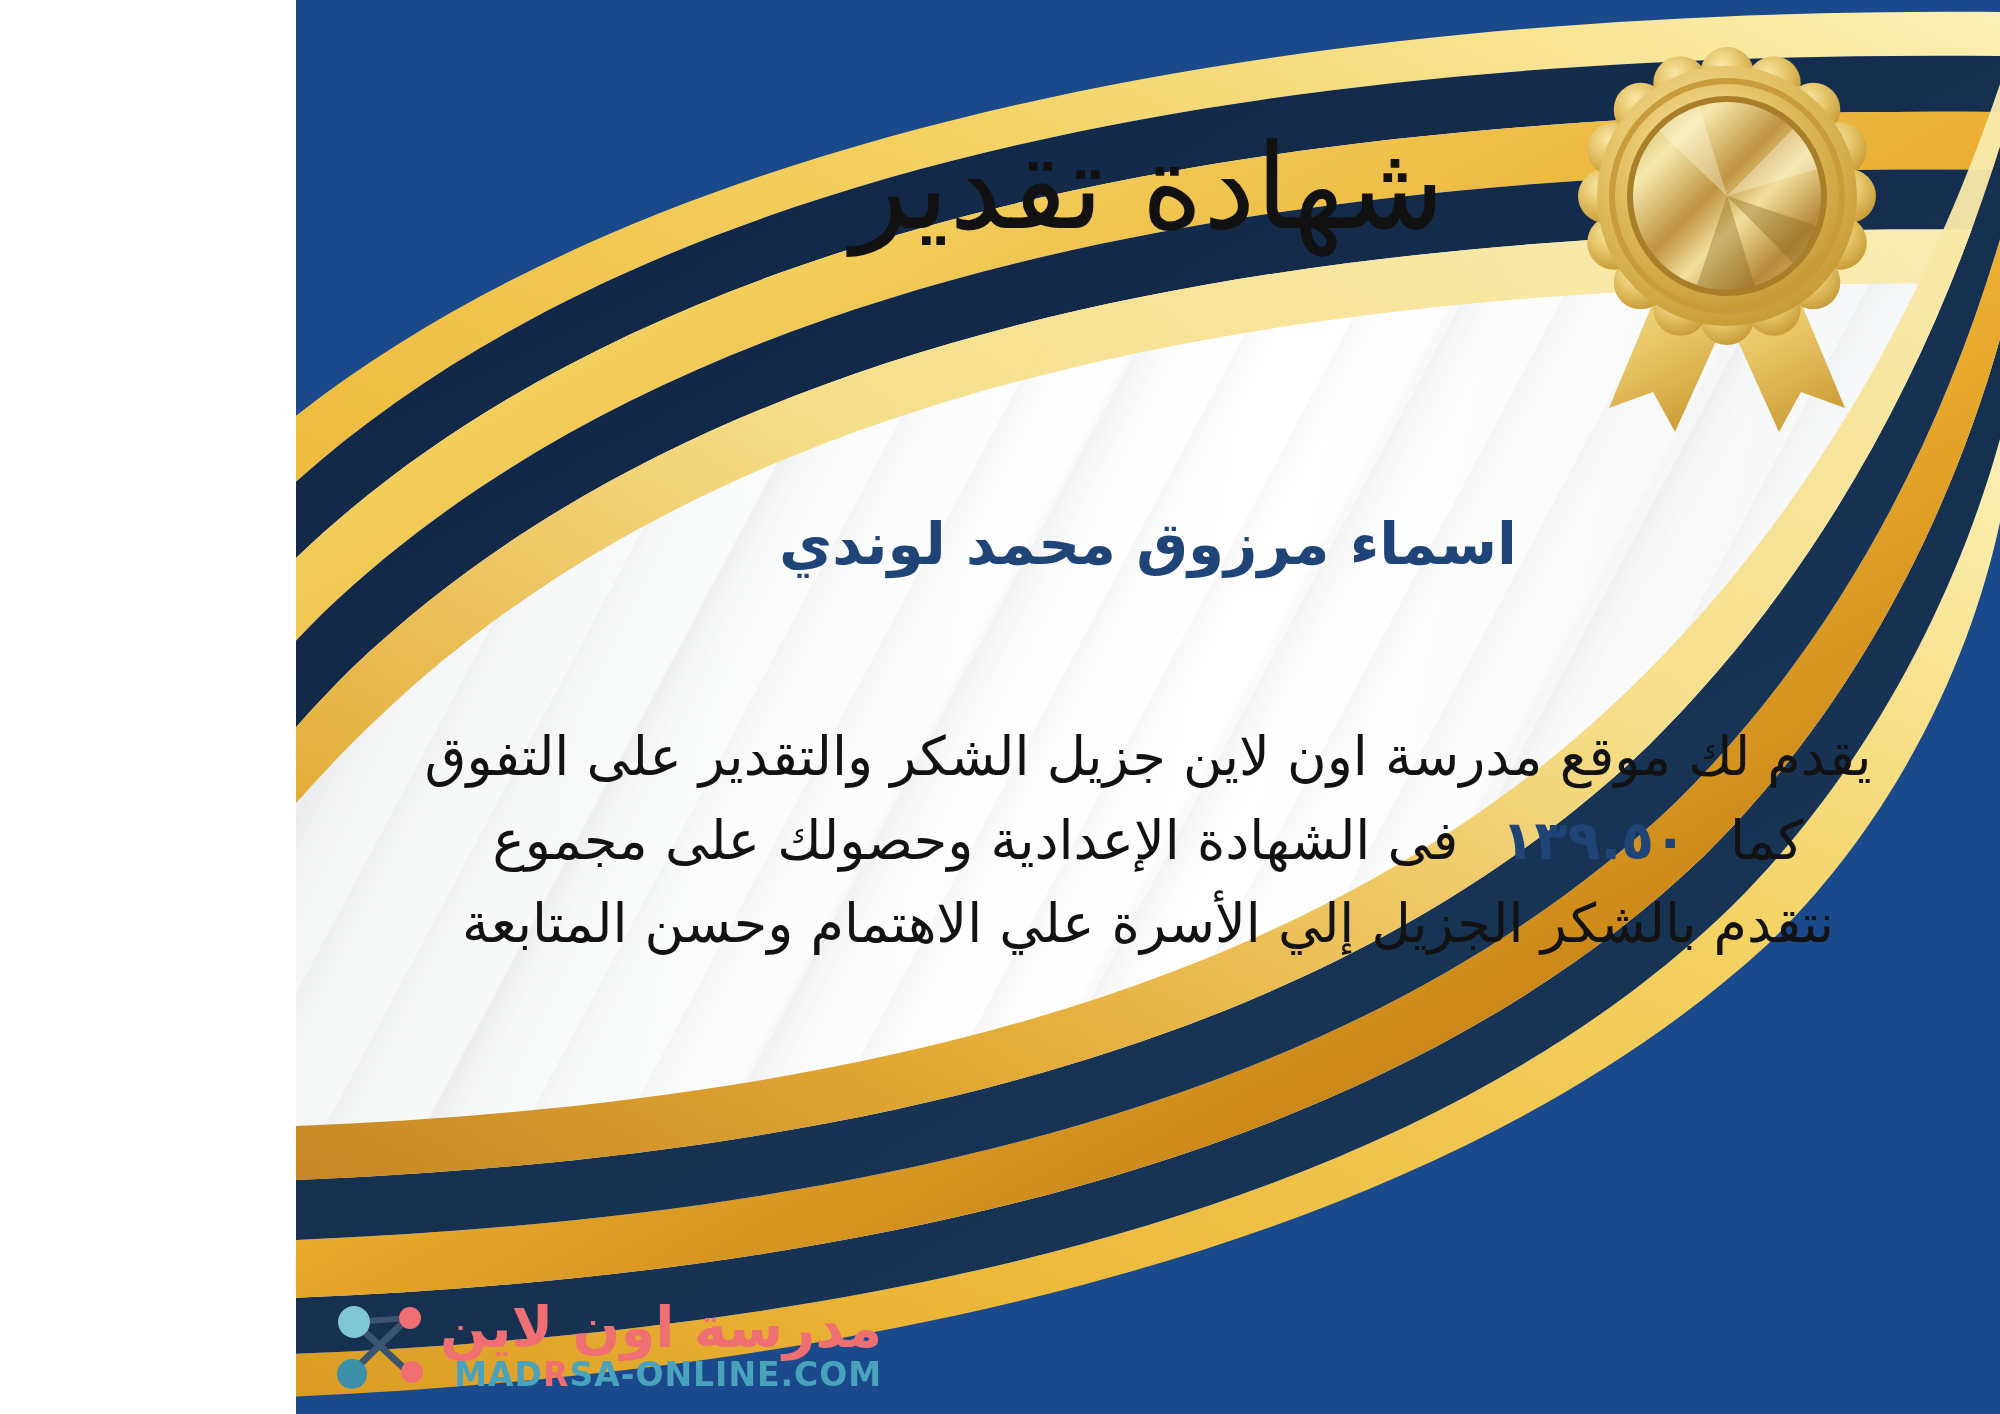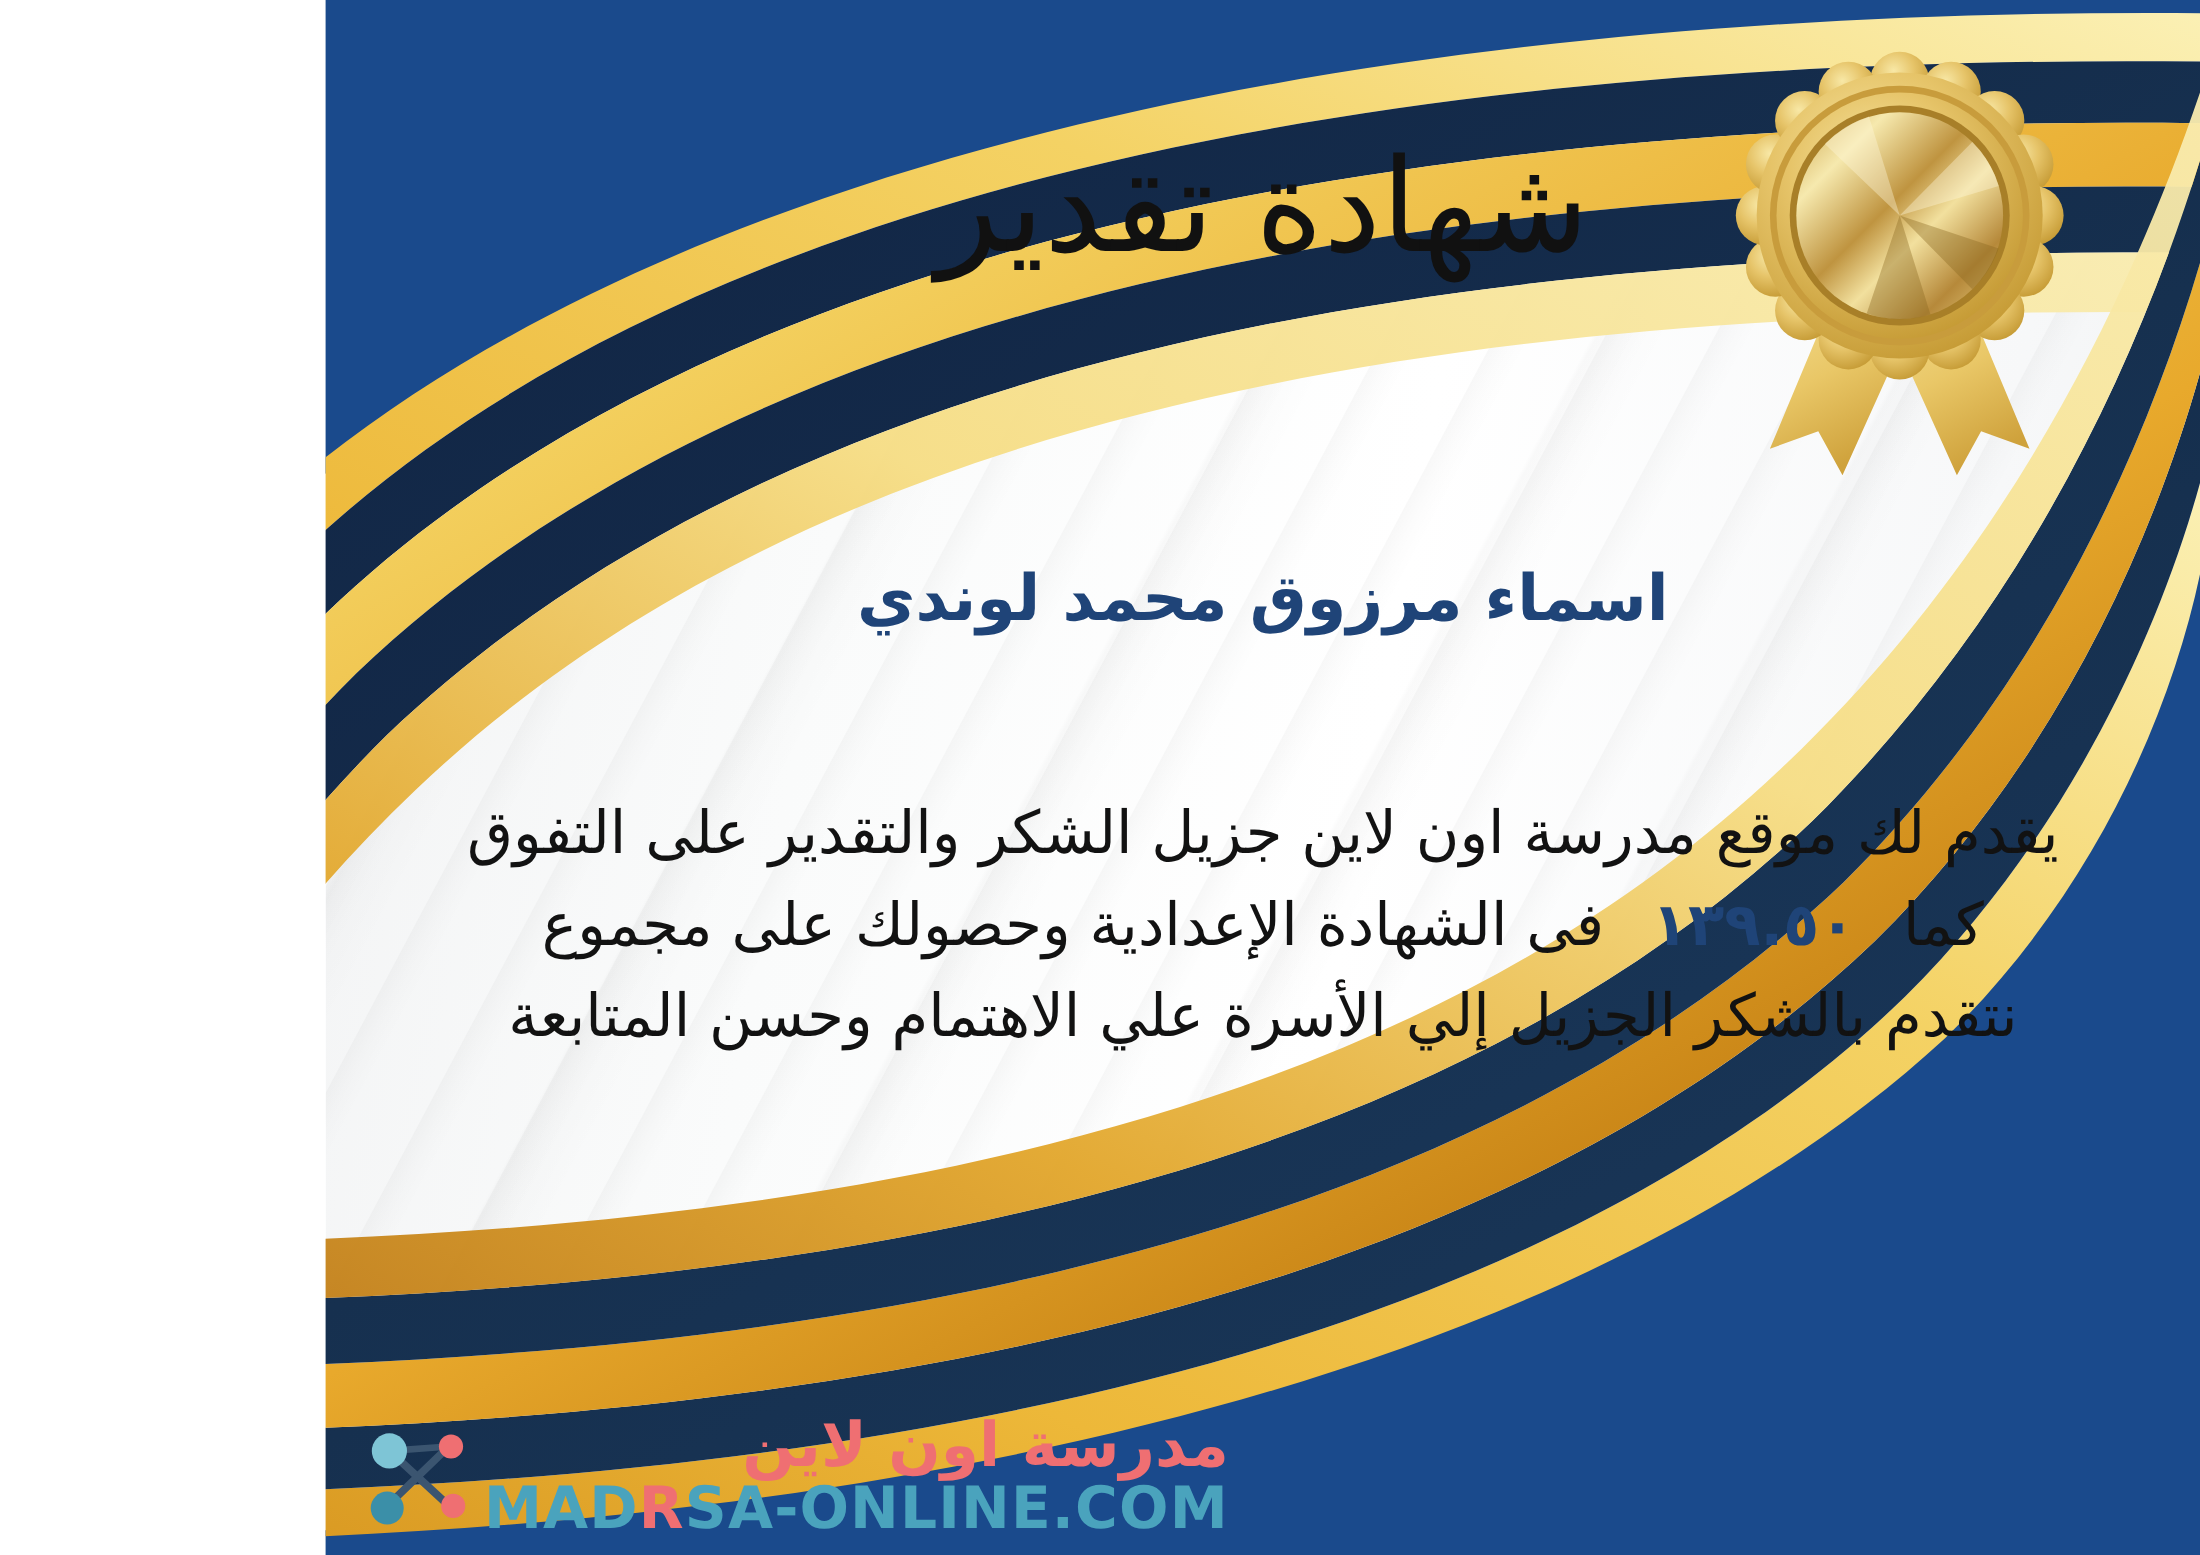--- a/index.html
+++ b/index.html
@@ -135,21 +135,21 @@
   }
   .brand-arabic {
     font-size: 56px;
     font-weight: bold;
     color: #ef6f72;
     line-height: 1.05;
     white-space: nowrap;
     direction: rtl;
   }
   .brand-domain {
-    font-size: 53px;
+    font-size: 33px;
     font-weight: bold;
     color: #4aa3bd;
     letter-spacing: 1px;
     line-height: 1.05;
     direction: ltr;
     white-space: nowrap;
   }
   .brand-domain .hl { color: #ef6f72; }
   .brand-mark { flex: 0 0 auto; }
 </style>

